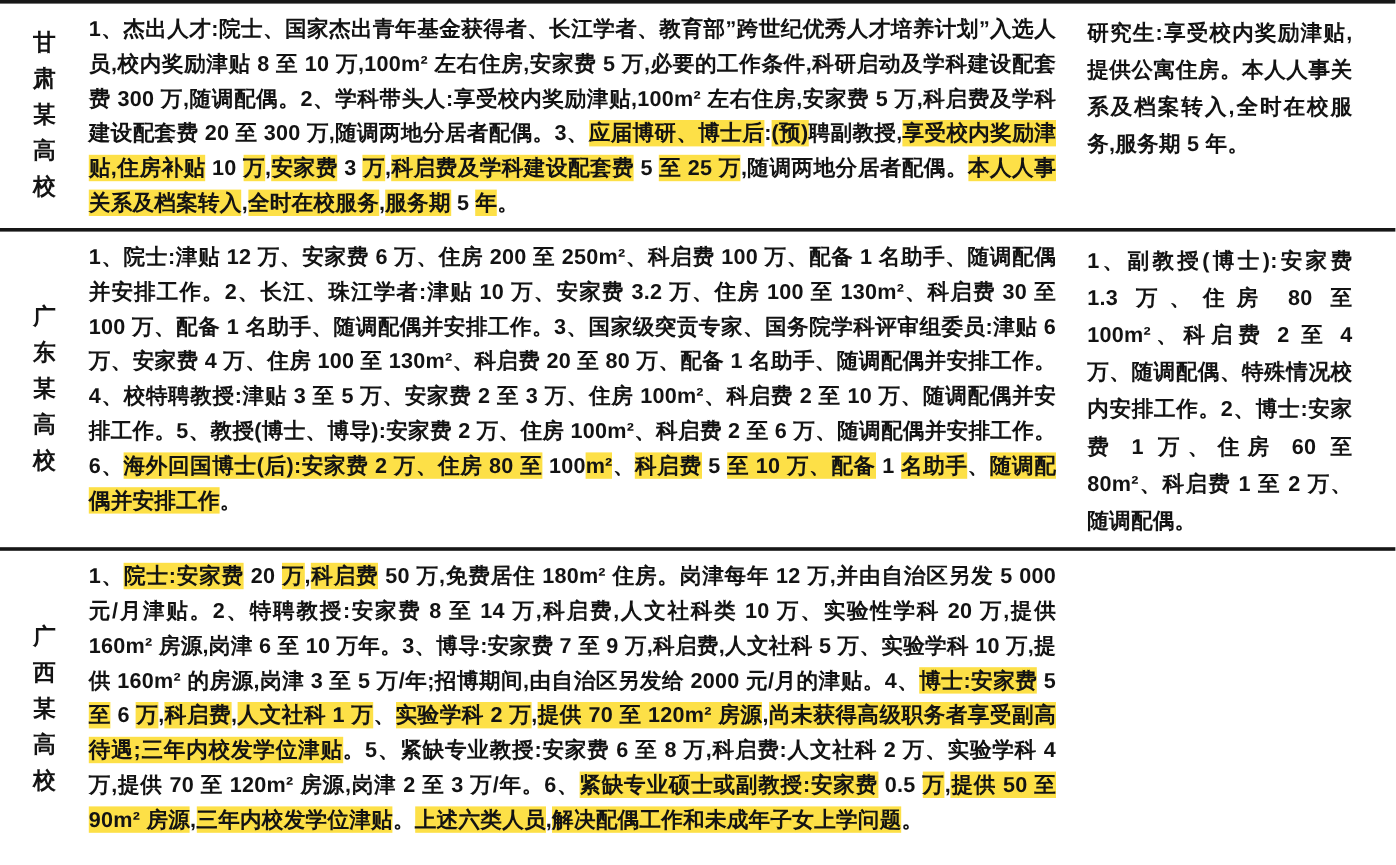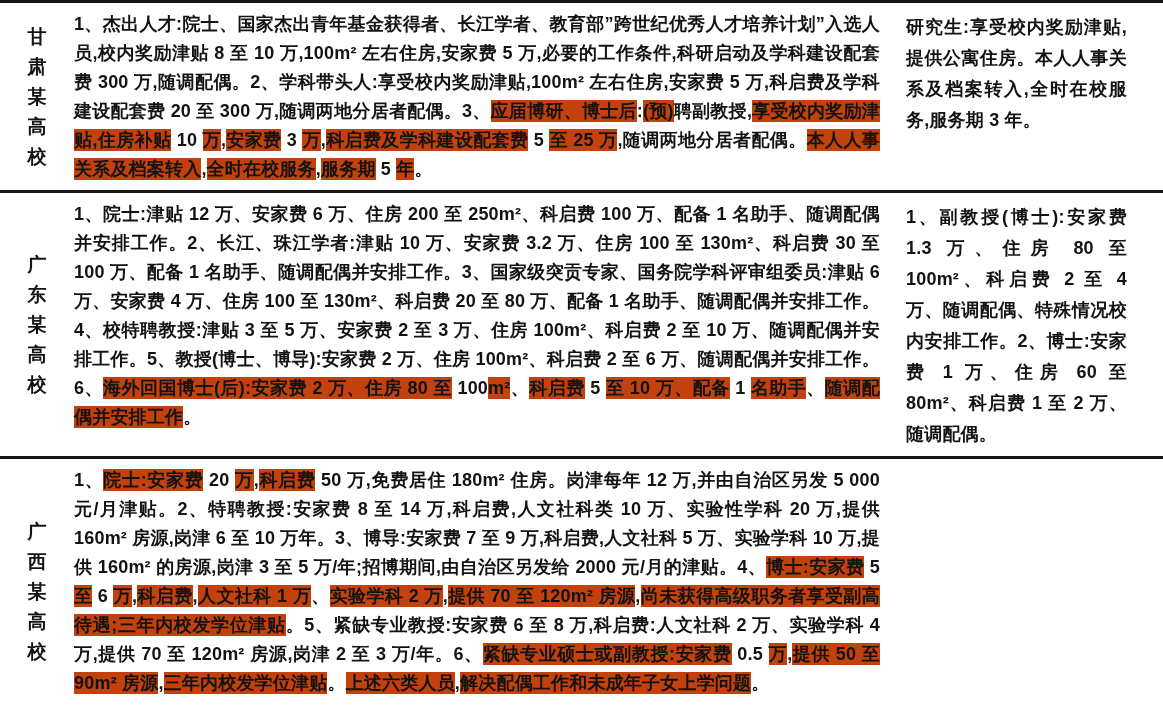--- a/index.html
+++ b/index.html
@@ -41,21 +41,21 @@
   }
   .side-cell{
     flex:1;
     box-sizing:border-box;
     padding:9px 36px 6px 26px;
     font-size:18px;font-weight:600;line-height:31px;
     text-align:justify;
     letter-spacing:0.2px;
   }
   .hl{
-    background:#c2410c;
+    background:#fde047;
     padding:1px 0;
     box-decoration-break:clone;
     -webkit-box-decoration-break:clone;
   }
 </style>
 </head>
 <body>
 
 <div class="doc">
     <div class="row">
@@ -65,21 +65,21 @@
           <div>肃</div>
           <div>某</div>
           <div>高</div>
           <div>校</div>
         </div>
     </div>
     <div class="main-cell">
       <span><span>1、杰出人才:院士、国家杰出青年基金获得者、长江学者、教育部”跨世纪优秀人才培养计划”入选人员,校内奖励津贴 8 至 10 万,100m² 左右住房,安家费 5 万,必要的工作条件,科研启动及学科建设配套费 300 万,随调配偶。2、学科带头人:享受校内奖励津贴,100m² 左右住房,安家费 5 万,科启费及学科建设配套费 20 至 300 万,随调两地分居者配偶。3、</span><span class="hl">应届博研、博士后</span><span>:</span><span class="hl">(预)</span><span>聘副教授,</span><span class="hl">享受校内奖励津贴,住房补贴</span><span> 10 </span><span class="hl">万</span><span>,</span><span class="hl">安家费</span><span> 3 </span><span class="hl">万</span><span>,</span><span class="hl">科启费及学科建设配套费</span><span> 5 </span><span class="hl">至 25 万</span><span>,随调两地分居者配偶。</span><span class="hl">本人人事关系及档案转入</span><span>,</span><span class="hl">全时在校服务</span><span>,</span><span class="hl">服务期</span><span> 5 </span><span class="hl">年</span><span>。</span></span>
     </div>
     <div class="side-cell">
-      <span><span>研究生:享受校内奖励津贴,提供公寓住房。本人人事关系及档案转入,全时在校服务,服务期 3 年。</span></span>
+      <span><span>研究生:享受校内奖励津贴,提供公寓住房。本人人事关系及档案转入,全时在校服务,服务期 5 年。</span></span>
     </div>
   </div>
     <div class="row">
     <div class="school-cell">
       <div class="school-chars">
           <div>广</div>
           <div>东</div>
           <div>某</div>
           <div>高</div>
           <div>校</div>

